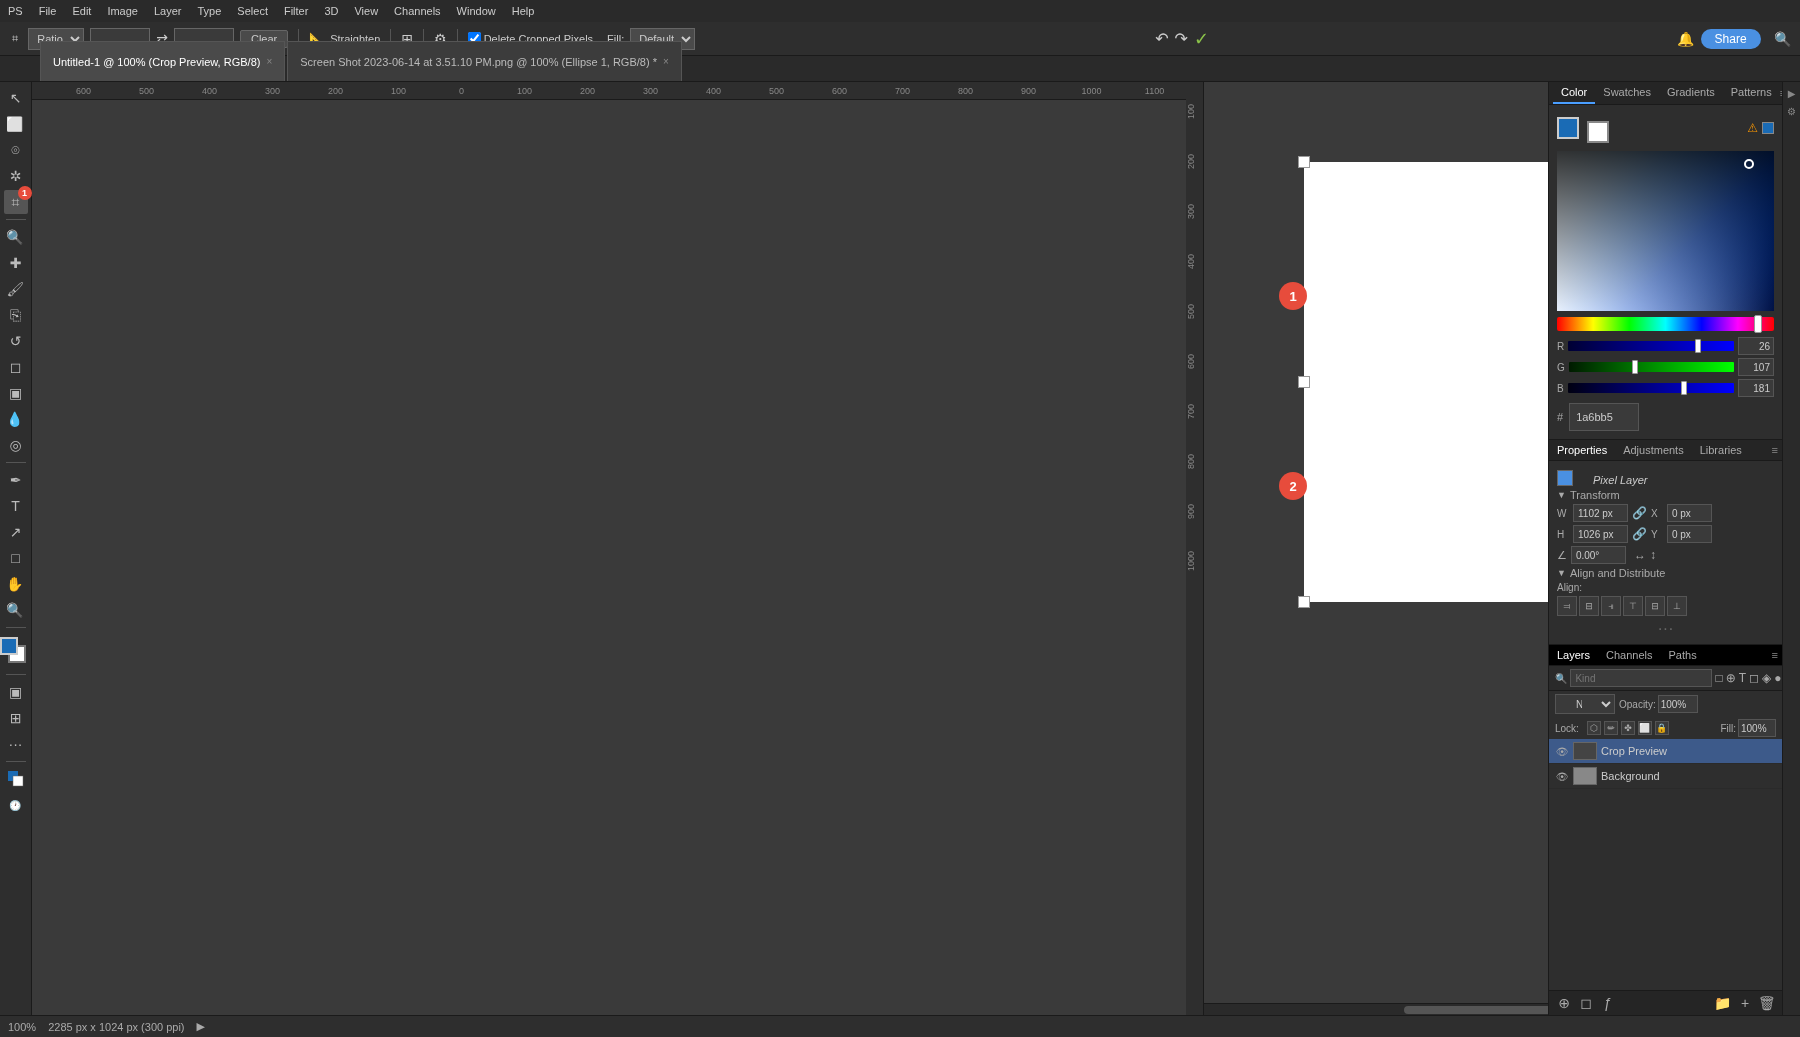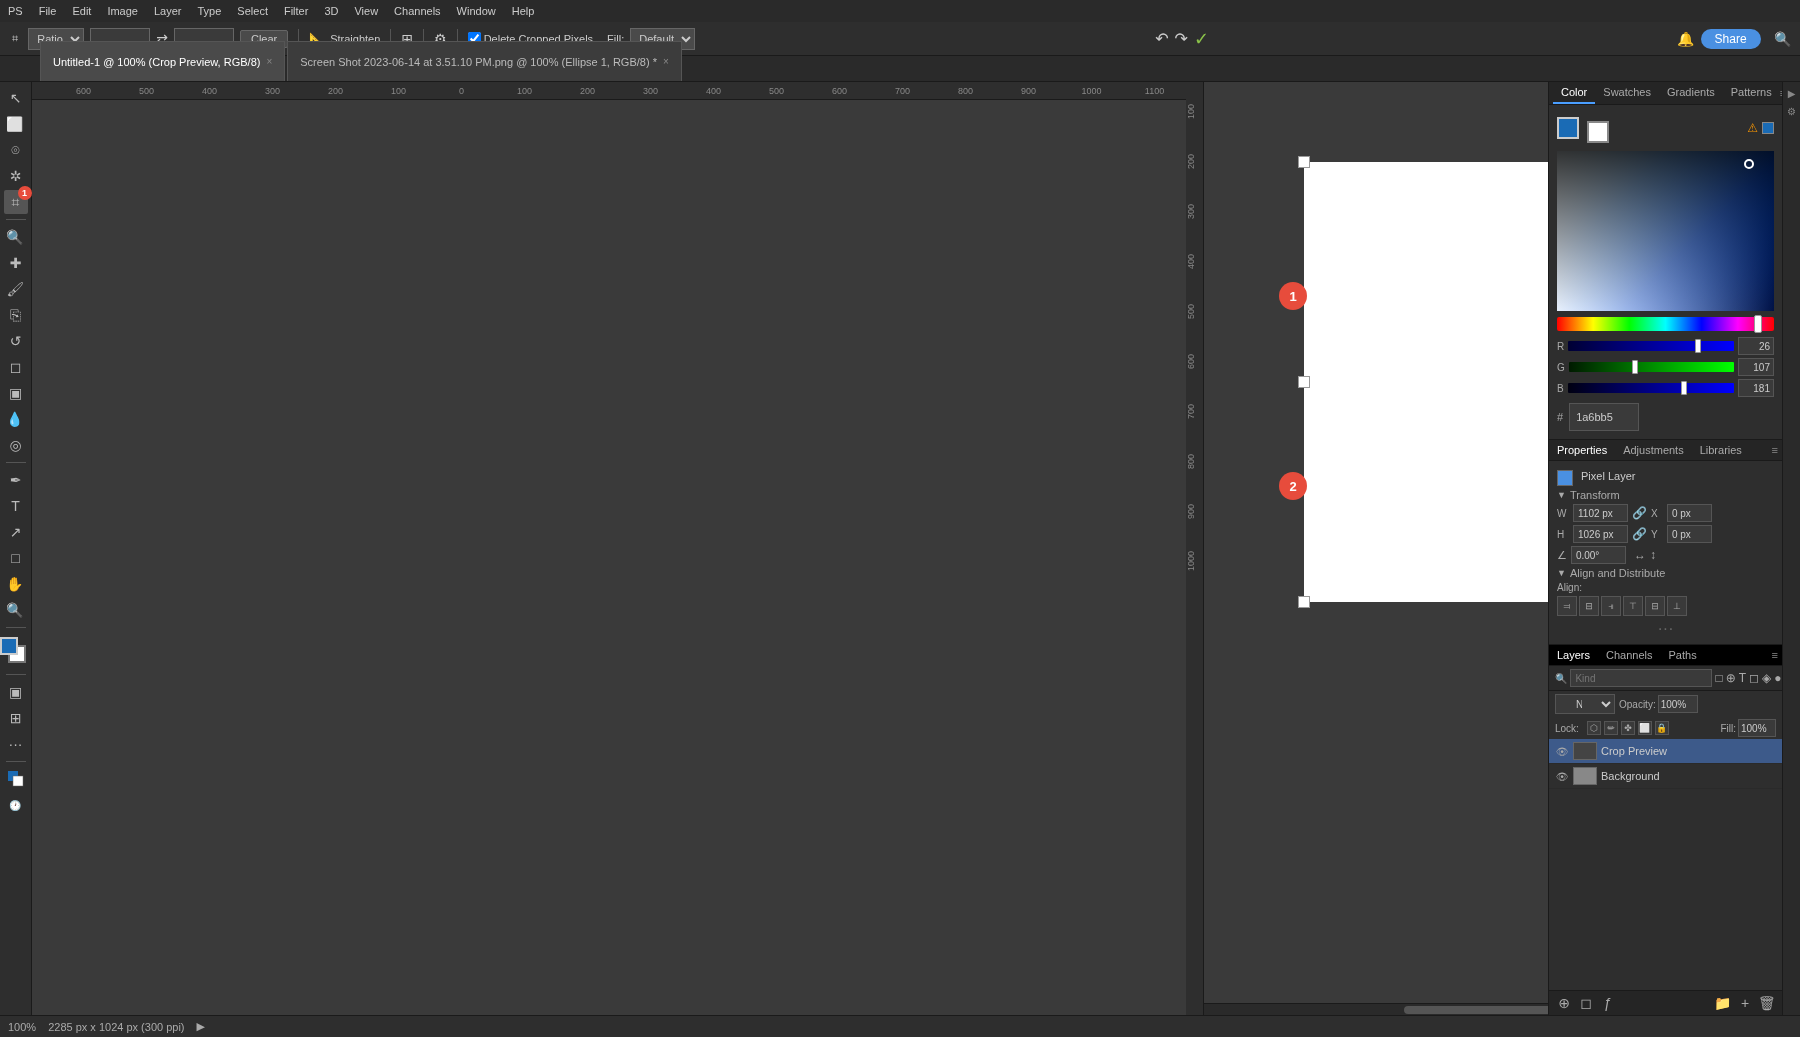--- a/index.html
+++ b/index.html
@@ -562,25 +562,26 @@
       align-items: center;
       gap: 4px;
       margin-bottom: 3px;
       color: #aaa;
       font-size: 11px;
       cursor: pointer;
     }
     .prop-section-arrow { font-size: 9px; }
     .pixel-layer-row {
       display: flex;
-      align-items: flex-start;
-      gap: 8px;
+      align-items: flex-end;
+      gap: 20px;
       padding: 3px 0;
       font-size: 11px;
       color: #ccc;
+      font-style: italic;
     }
     .pixel-icon {
       width: 16px;
       height: 16px;
       background: #4a90e2;
       border: 1px solid #666;
     }
     .align-btns {
       display: flex;
       gap: 2px;

